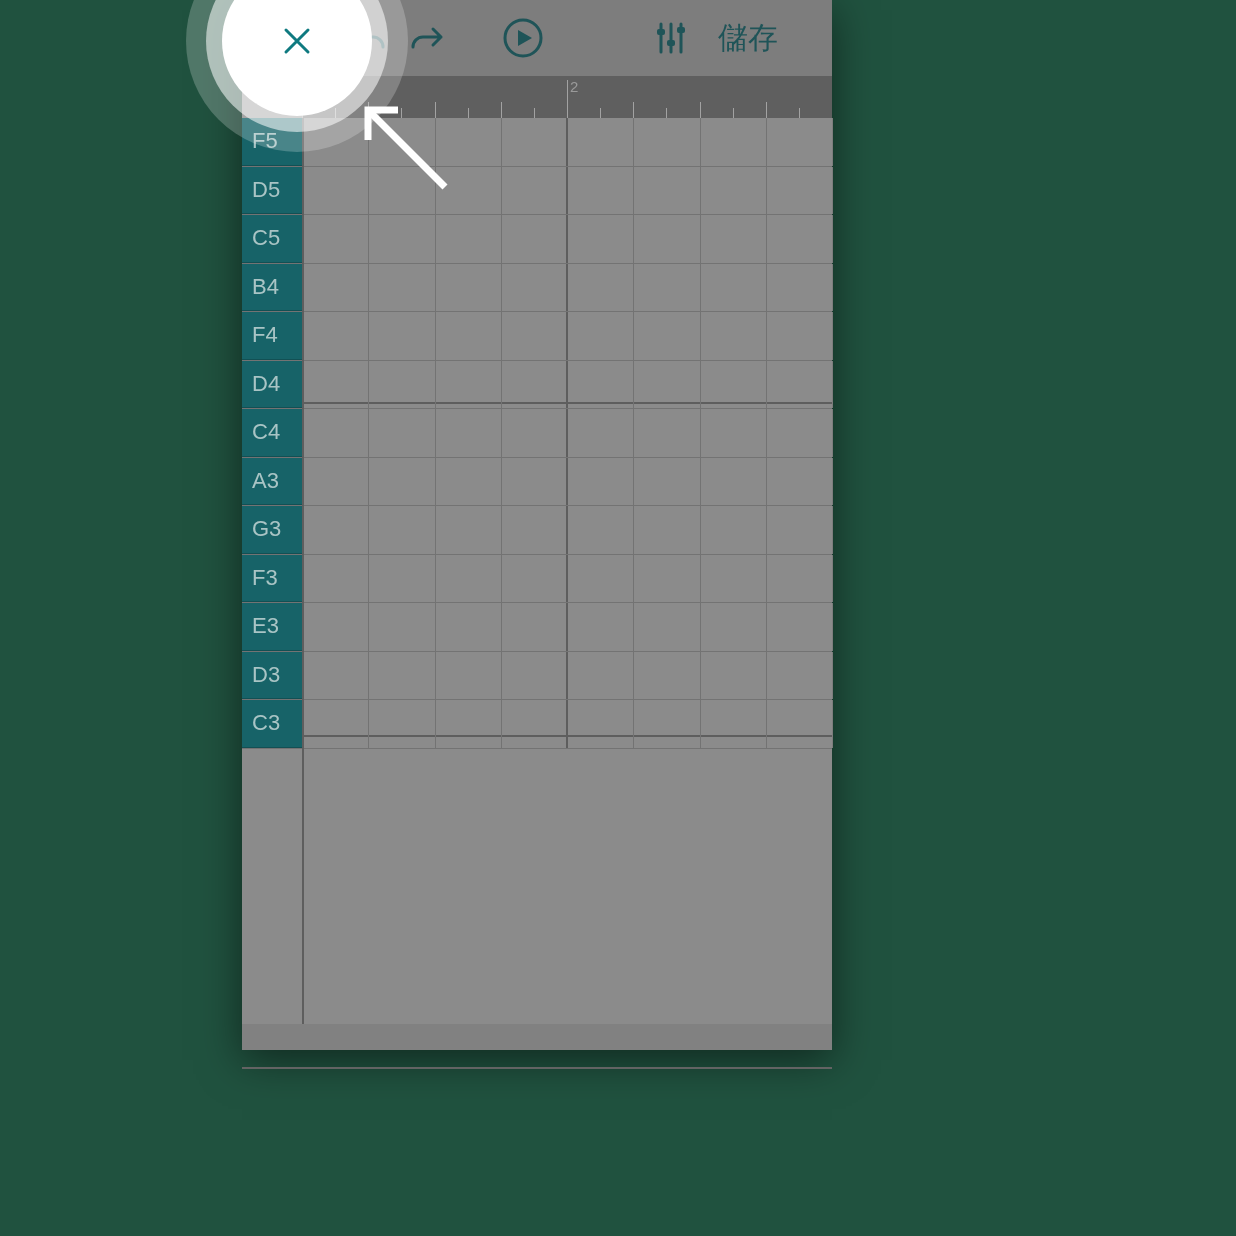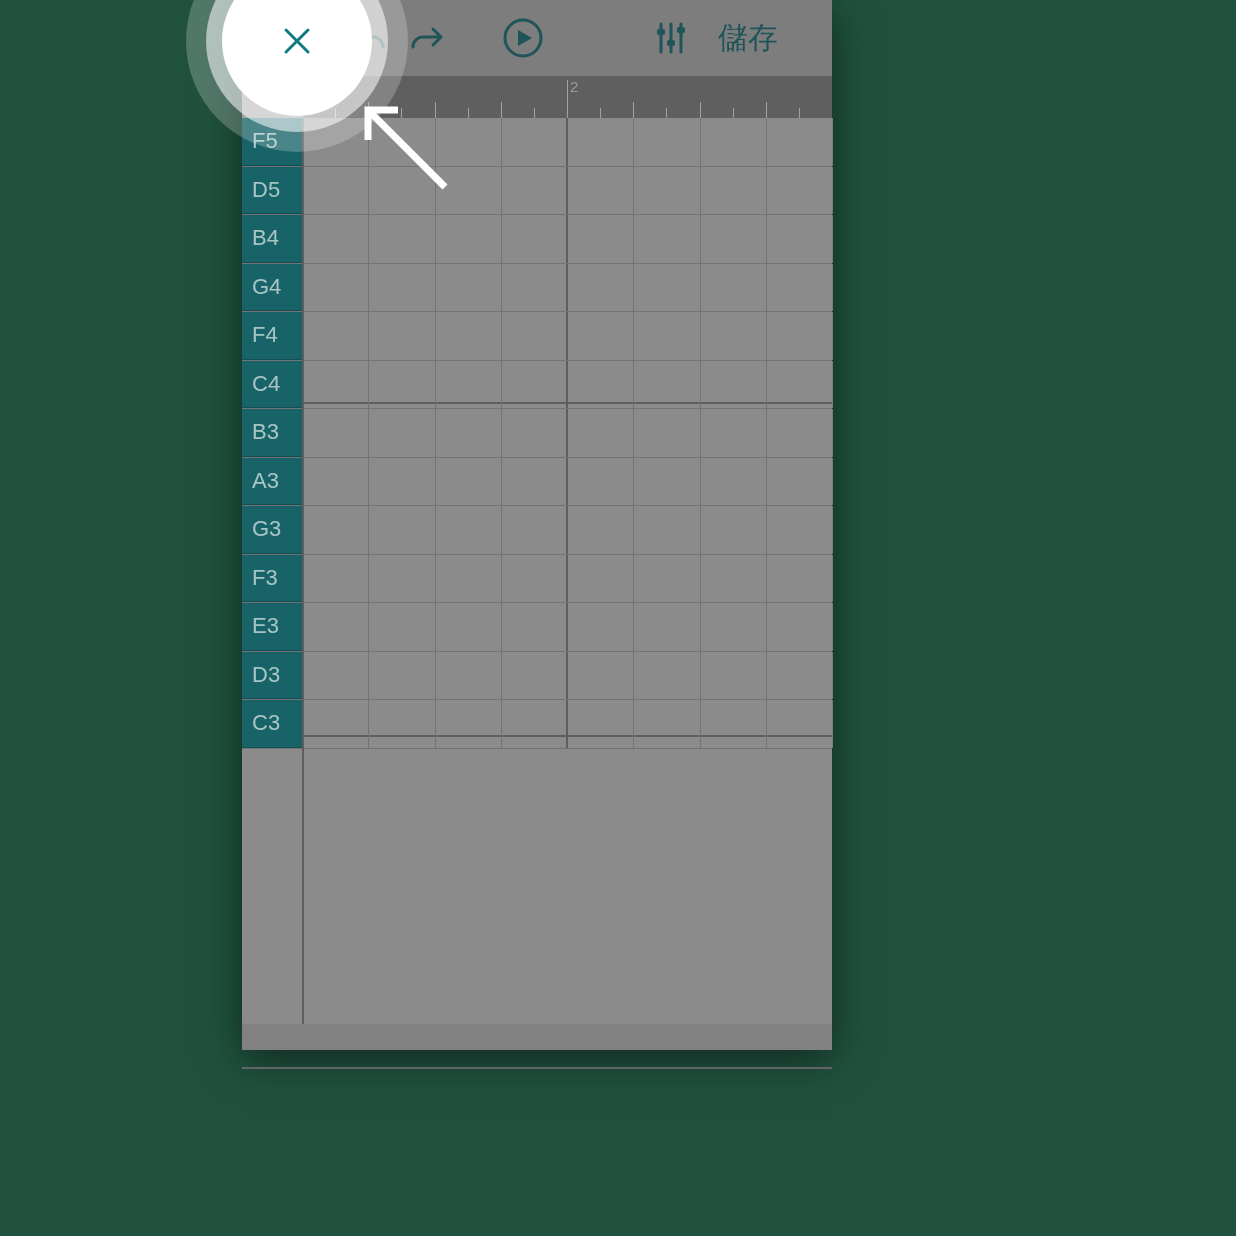--- a/index.html
+++ b/index.html
@@ -111,92 +111,92 @@
           <div class="c" style="left: 66.25px; width: 66.25px;"></div>
           <div class="c" style="left: 132.5px; width: 66.25px;"></div>
           <div class="c" style="left: 198.75px; width: 66.25px;"></div>
           <div class="c" style="left: 265px; width: 66.25px;"></div>
           <div class="c" style="left: 331.25px; width: 66.25px;"></div>
           <div class="c" style="left: 397.5px; width: 66.25px;"></div>
           <div class="c" style="left: 463.75px; width: 66.25px;"></div>
           <div class="c" style="left: 264px; width: 2px; border-right: none; background: rgb(99, 99, 99);"></div>
         </div>
       </div>
+      <div class="row">
+        <div class="label">C5</div>
+        <div class="cells">
+          <div class="c" style="left: 0px; width: 66.25px;"></div>
+          <div class="c" style="left: 66.25px; width: 66.25px;"></div>
+          <div class="c" style="left: 132.5px; width: 66.25px;"></div>
+          <div class="c" style="left: 198.75px; width: 66.25px;"></div>
+          <div class="c" style="left: 265px; width: 66.25px;"></div>
+          <div class="c" style="left: 331.25px; width: 66.25px;"></div>
+          <div class="c" style="left: 397.5px; width: 66.25px;"></div>
+          <div class="c" style="left: 463.75px; width: 66.25px;"></div>
+          <div class="c" style="left: 264px; width: 2px; border-right: none; background: rgb(99, 99, 99);"></div>
+        </div>
+      </div>
       <div class="sepOct" style="top: 284px;"></div>
       <div class="row">
         <div class="label">B4</div>
         <div class="cells">
           <div class="c" style="left: 0px; width: 66.25px;"></div>
           <div class="c" style="left: 66.25px; width: 66.25px;"></div>
           <div class="c" style="left: 132.5px; width: 66.25px;"></div>
           <div class="c" style="left: 198.75px; width: 66.25px;"></div>
           <div class="c" style="left: 265px; width: 66.25px;"></div>
           <div class="c" style="left: 331.25px; width: 66.25px;"></div>
           <div class="c" style="left: 397.5px; width: 66.25px;"></div>
           <div class="c" style="left: 463.75px; width: 66.25px;"></div>
           <div class="c" style="left: 264px; width: 2px; border-right: none; background: rgb(99, 99, 99);"></div>
         </div>
       </div>
       <div class="row">
-        <div class="label">G4</div>
-        <div class="cells">
-          <div class="c" style="left: 0px; width: 66.25px;"></div>
-          <div class="c" style="left: 66.25px; width: 66.25px;"></div>
-          <div class="c" style="left: 132.5px; width: 66.25px;"></div>
-          <div class="c" style="left: 198.75px; width: 66.25px;"></div>
-          <div class="c" style="left: 265px; width: 66.25px;"></div>
-          <div class="c" style="left: 331.25px; width: 66.25px;"></div>
-          <div class="c" style="left: 397.5px; width: 66.25px;"></div>
-          <div class="c" style="left: 463.75px; width: 66.25px;"></div>
-          <div class="c" style="left: 264px; width: 2px; border-right: none; background: rgb(99, 99, 99);"></div>
-        </div>
-      </div>
-      <div class="row">
         <div class="label">F4</div>
         <div class="cells">
           <div class="c" style="left: 0px; width: 66.25px;"></div>
           <div class="c" style="left: 66.25px; width: 66.25px;"></div>
           <div class="c" style="left: 132.5px; width: 66.25px;"></div>
           <div class="c" style="left: 198.75px; width: 66.25px;"></div>
           <div class="c" style="left: 265px; width: 66.25px;"></div>
           <div class="c" style="left: 331.25px; width: 66.25px;"></div>
           <div class="c" style="left: 397.5px; width: 66.25px;"></div>
           <div class="c" style="left: 463.75px; width: 66.25px;"></div>
           <div class="c" style="left: 264px; width: 2px; border-right: none; background: rgb(99, 99, 99);"></div>
         </div>
       </div>
       <div class="row">
+        <div class="label">D4</div>
+        <div class="cells">
+          <div class="c" style="left: 0px; width: 66.25px;"></div>
+          <div class="c" style="left: 66.25px; width: 66.25px;"></div>
+          <div class="c" style="left: 132.5px; width: 66.25px;"></div>
+          <div class="c" style="left: 198.75px; width: 66.25px;"></div>
+          <div class="c" style="left: 265px; width: 66.25px;"></div>
+          <div class="c" style="left: 331.25px; width: 66.25px;"></div>
+          <div class="c" style="left: 397.5px; width: 66.25px;"></div>
+          <div class="c" style="left: 463.75px; width: 66.25px;"></div>
+          <div class="c" style="left: 264px; width: 2px; border-right: none; background: rgb(99, 99, 99);"></div>
+        </div>
+      </div>
+      <div class="row">
         <div class="label">C4</div>
         <div class="cells">
           <div class="c" style="left: 0px; width: 66.25px;"></div>
           <div class="c" style="left: 66.25px; width: 66.25px;"></div>
           <div class="c" style="left: 132.5px; width: 66.25px;"></div>
           <div class="c" style="left: 198.75px; width: 66.25px;"></div>
           <div class="c" style="left: 265px; width: 66.25px;"></div>
           <div class="c" style="left: 331.25px; width: 66.25px;"></div>
           <div class="c" style="left: 397.5px; width: 66.25px;"></div>
           <div class="c" style="left: 463.75px; width: 66.25px;"></div>
           <div class="c" style="left: 264px; width: 2px; border-right: none; background: rgb(99, 99, 99);"></div>
         </div>
       </div>
       <div class="sepOct" style="top: 616.5px;"></div>
-      <div class="row">
-        <div class="label">B3</div>
-        <div class="cells">
-          <div class="c" style="left: 0px; width: 66.25px;"></div>
-          <div class="c" style="left: 66.25px; width: 66.25px;"></div>
-          <div class="c" style="left: 132.5px; width: 66.25px;"></div>
-          <div class="c" style="left: 198.75px; width: 66.25px;"></div>
-          <div class="c" style="left: 265px; width: 66.25px;"></div>
-          <div class="c" style="left: 331.25px; width: 66.25px;"></div>
-          <div class="c" style="left: 397.5px; width: 66.25px;"></div>
-          <div class="c" style="left: 463.75px; width: 66.25px;"></div>
-          <div class="c" style="left: 264px; width: 2px; border-right: none; background: rgb(99, 99, 99);"></div>
-        </div>
-      </div>
       <div class="row">
         <div class="label">A3</div>
         <div class="cells">
           <div class="c" style="left: 0px; width: 66.25px;"></div>
           <div class="c" style="left: 66.25px; width: 66.25px;"></div>
           <div class="c" style="left: 132.5px; width: 66.25px;"></div>
           <div class="c" style="left: 198.75px; width: 66.25px;"></div>
           <div class="c" style="left: 265px; width: 66.25px;"></div>
           <div class="c" style="left: 331.25px; width: 66.25px;"></div>
           <div class="c" style="left: 397.5px; width: 66.25px;"></div>

